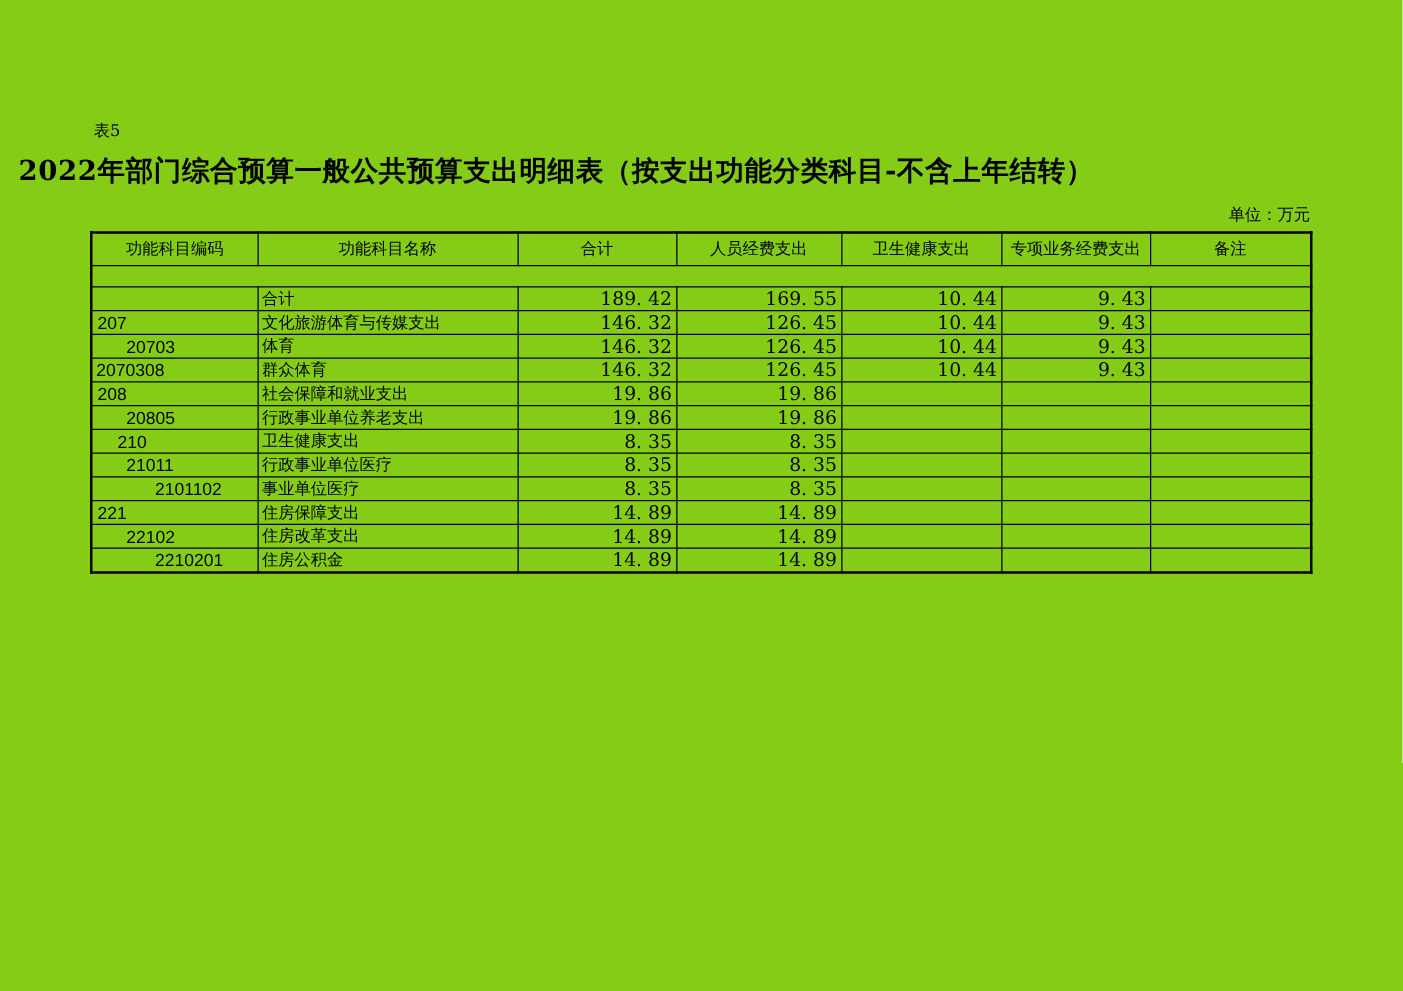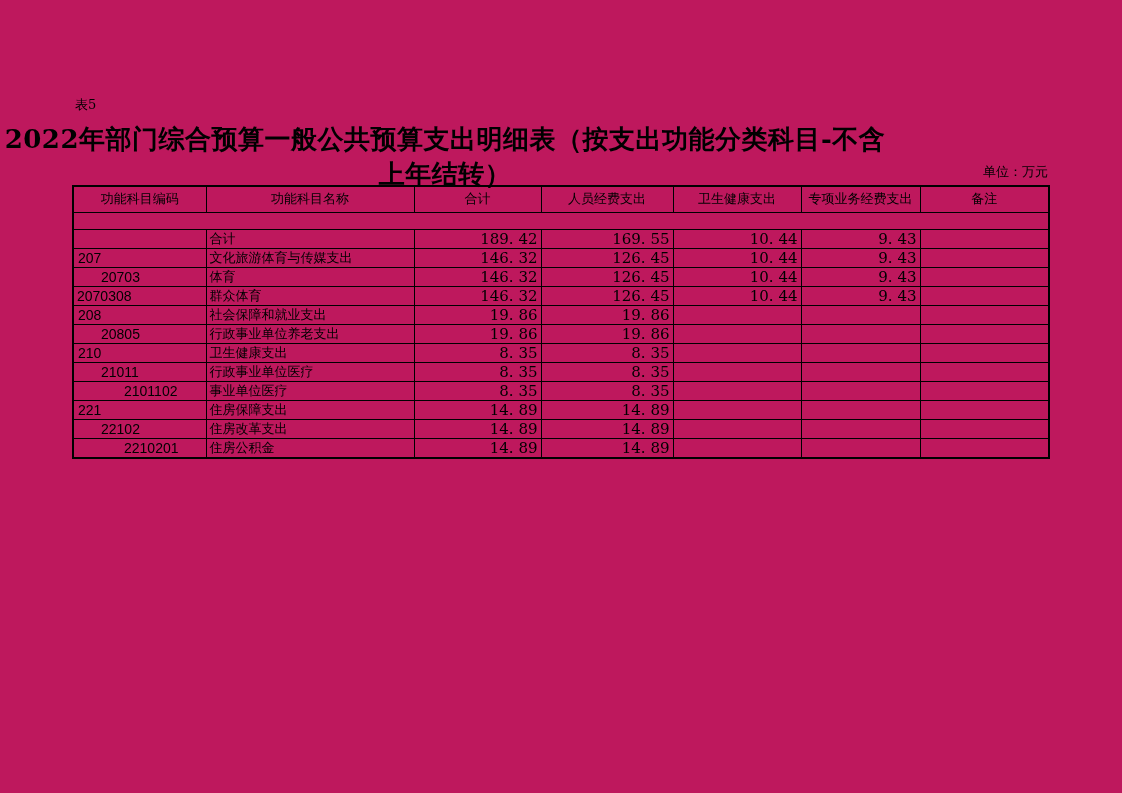--- a/index.html
+++ b/index.html
@@ -8,36 +8,36 @@
     height: 793px;
     background: #ffffff;
     color: #000000;
     font-family: "DejaVu Serif", "Liberation Serif", serif;
     overflow: hidden;
   }
   .page {
     position: relative;
     width: 1122px;
     height: 793px;
-    background: #be185d;
+    background: #84cc16;
   }
   .sheet-tag {
     position: absolute;
     left: 75px;
     top: 96px;
     font-size: 13px;
     font-family: "DejaVu Serif", "Liberation Serif", serif;
   }
   .doc-title {
     position: absolute;
     left: 0;
     top: 122px;
     width: 890px;
     text-align: center;
-    font-size: 26px;
+    font-size: 22px;
     font-weight: bold;
     letter-spacing: 0.5px;
     font-family: "DejaVu Serif", "Liberation Serif", serif;
   }
   .unit-note {
     position: absolute;
     left: 72px;
     top: 163px;
     width: 976px;
     text-align: right;
@@ -181,21 +181,21 @@
         <tr>
           <td class="code-cell" style="padding-left: 27px;">20805</td>
           <td class="name-cell">行政事业单位养老支出</td>
           <td class="num-cell">19. 86</td>
           <td class="num-cell">19. 86</td>
           <td class="num-cell"></td>
           <td class="num-cell"></td>
           <td class="note-cell"></td>
         </tr>
         <tr>
-          <td class="code-cell" style="padding-left: 4px;">210</td>
+          <td class="code-cell" style="padding-left: 20px;">210</td>
           <td class="name-cell">卫生健康支出</td>
           <td class="num-cell">8. 35</td>
           <td class="num-cell">8. 35</td>
           <td class="num-cell"></td>
           <td class="num-cell"></td>
           <td class="note-cell"></td>
         </tr>
         <tr>
           <td class="code-cell" style="padding-left: 27px;">21011</td>
           <td class="name-cell">行政事业单位医疗</td>

